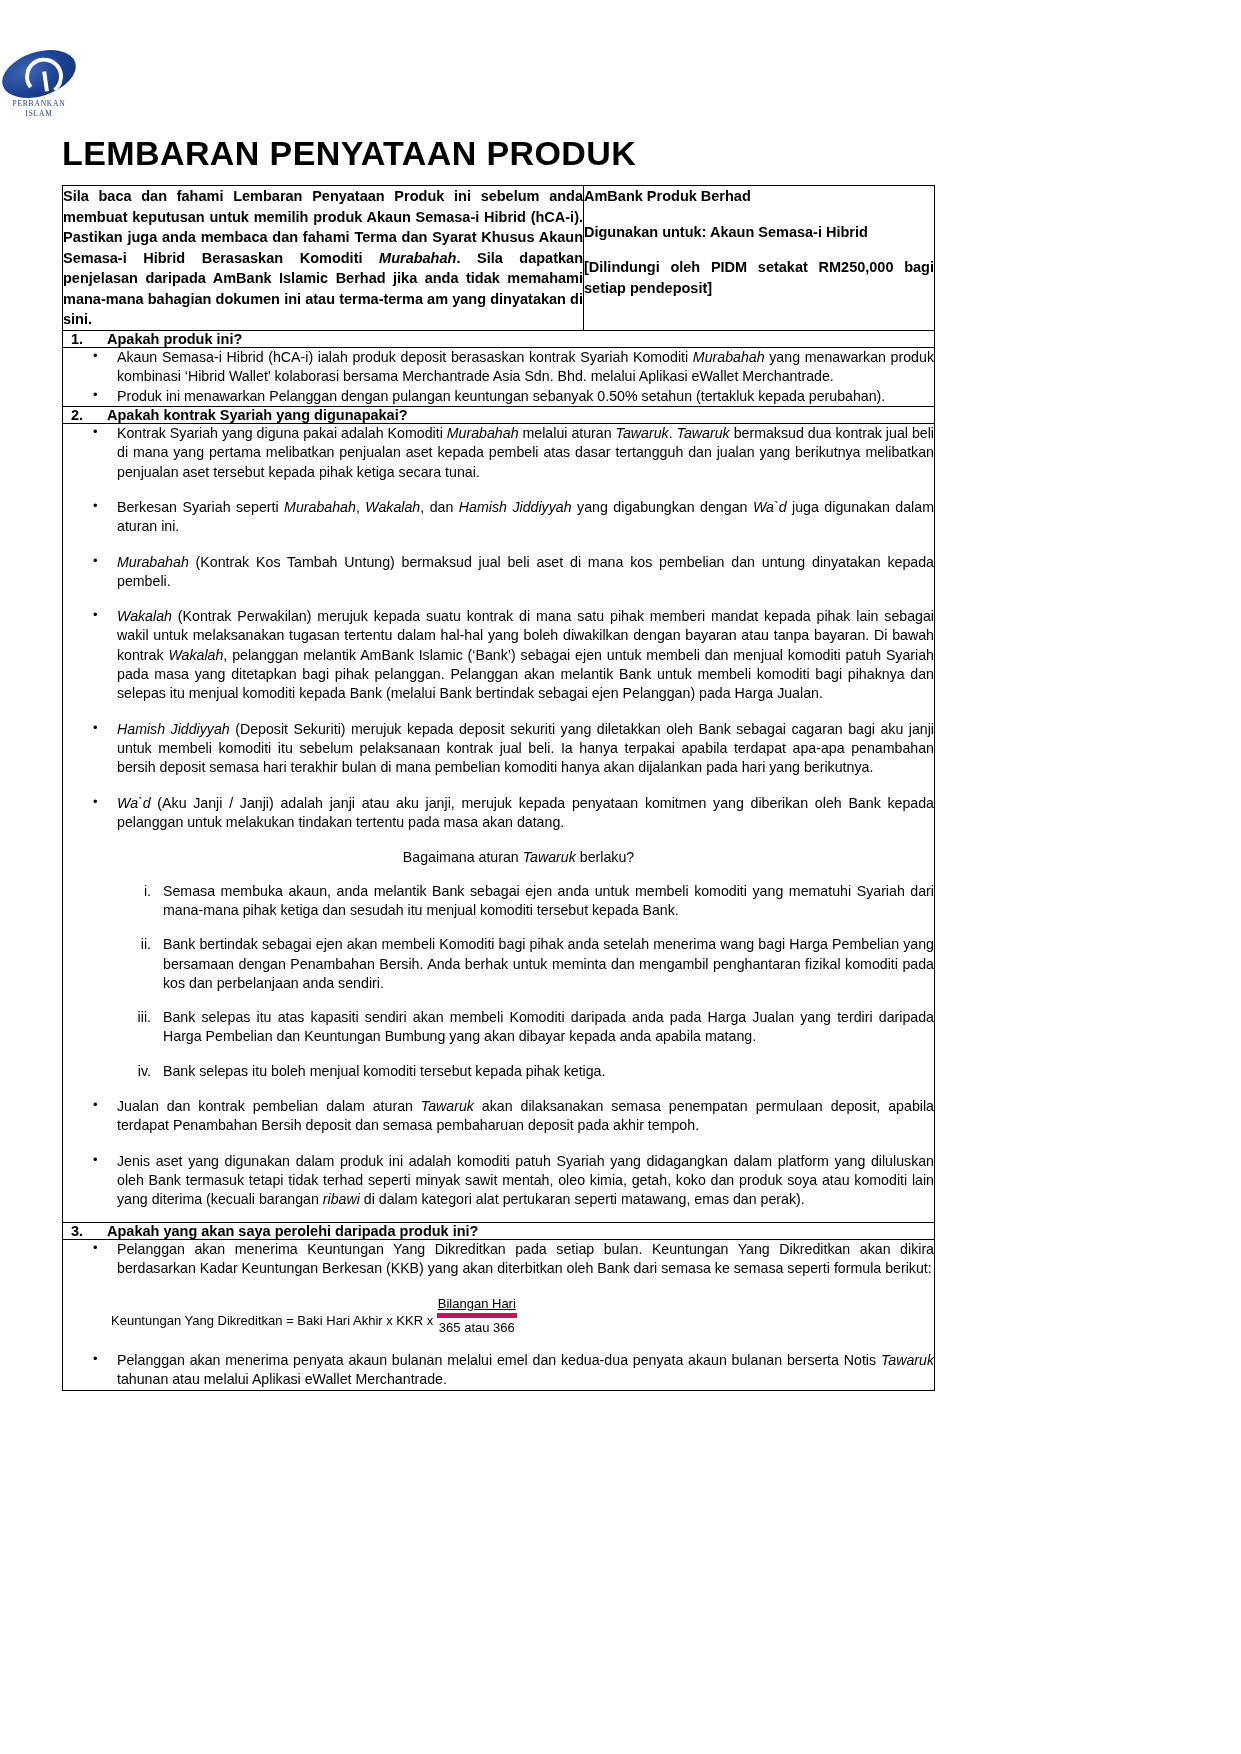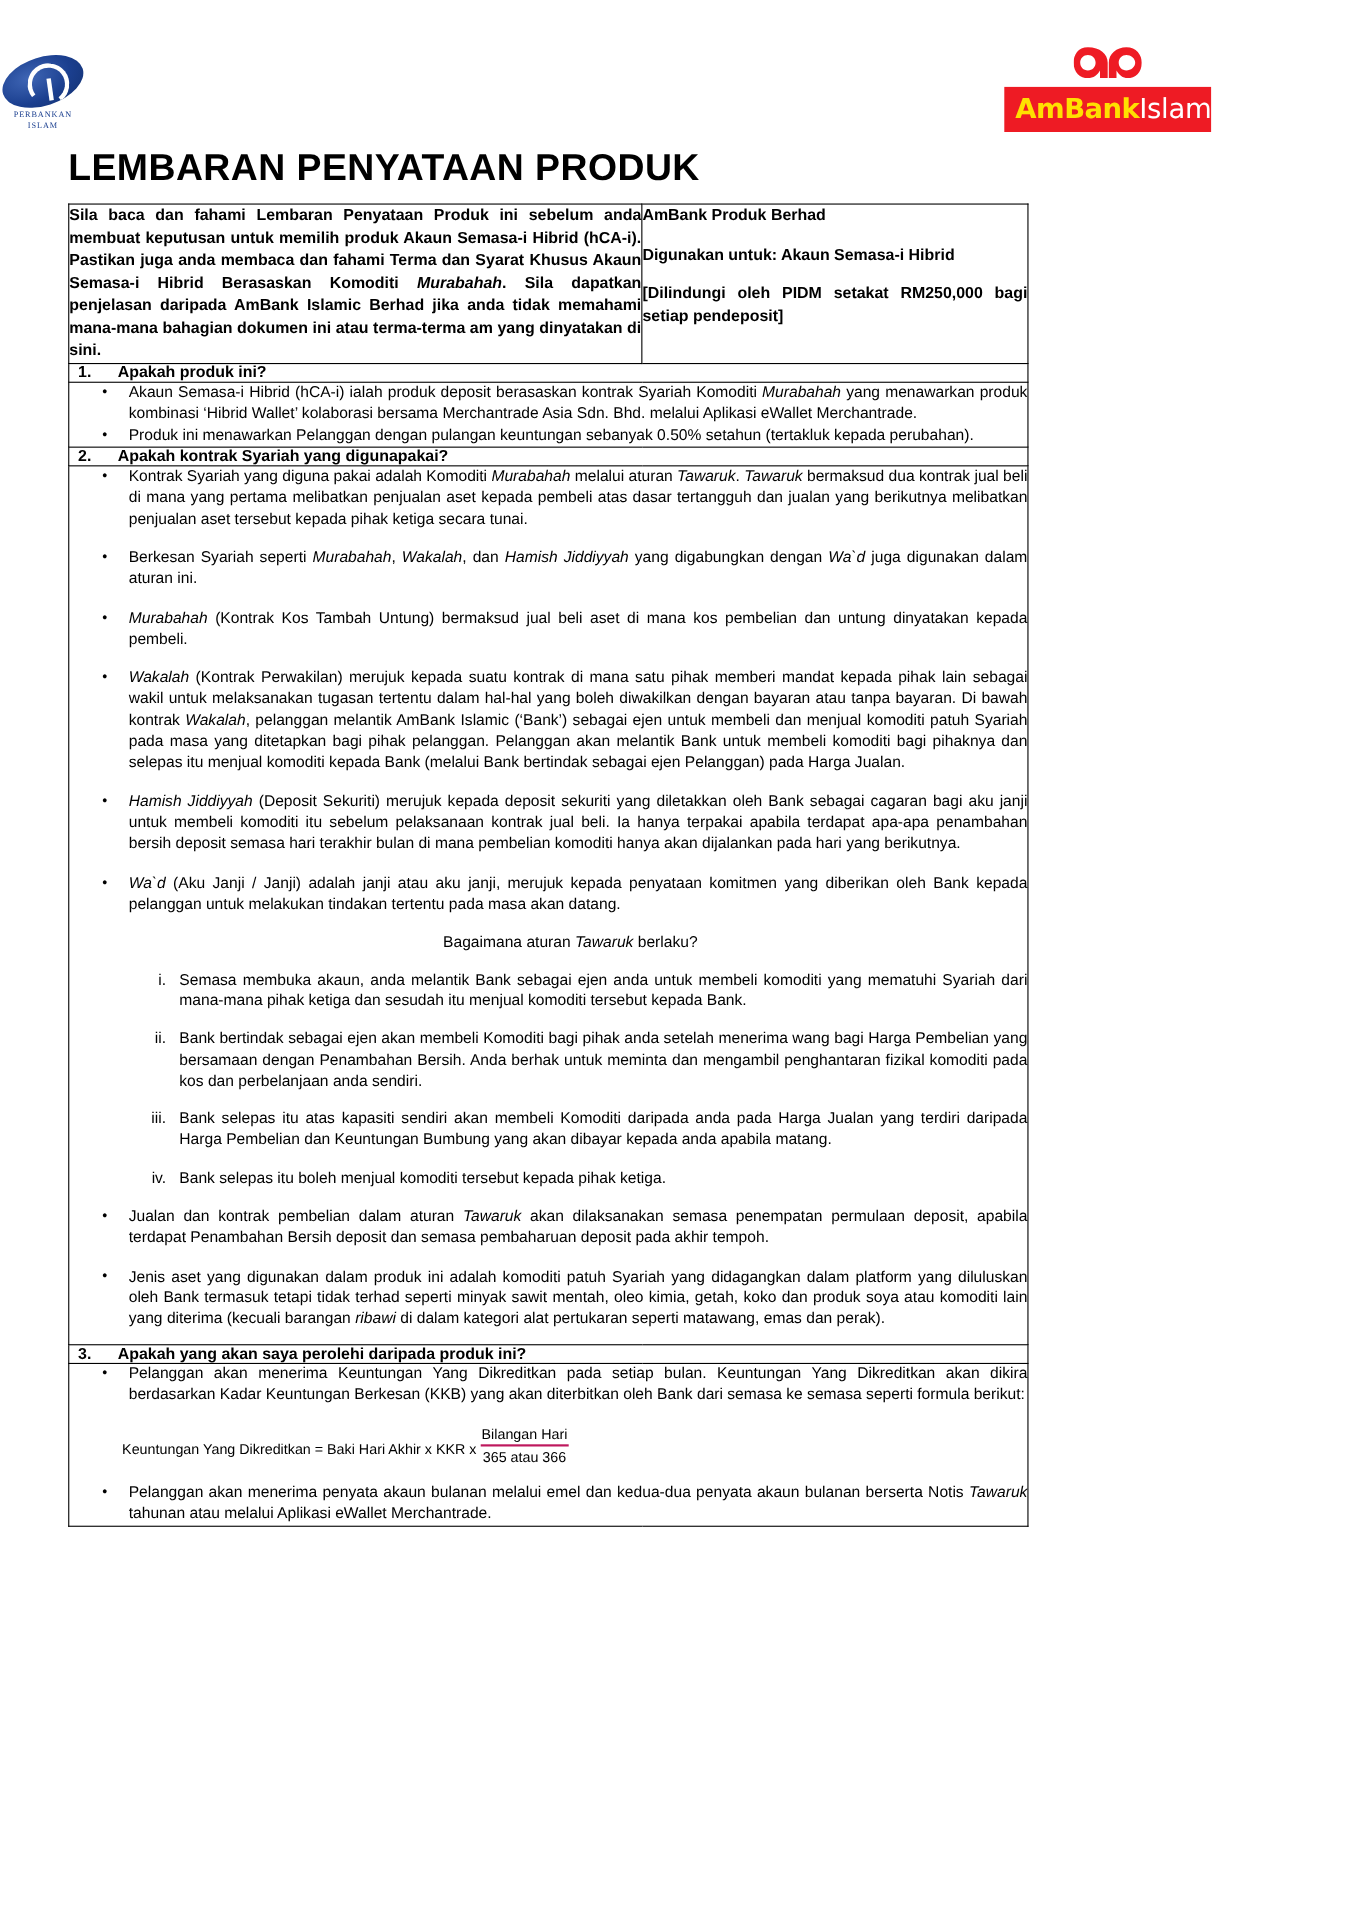--- a/index.html
+++ b/index.html
@@ -18,23 +18,23 @@
     width: 1241px;
     min-height: 1754px;
     padding: 0;
     position: relative;
     background: #fff;
   }
 
   
   .logo-row {
     display: flex;
-    justify-content: space-between;
+    justify-content: flex-start;
     align-items: flex-end;
-    gap: 22px;
+    gap: 6px;
     padding: 60px 140px 0 0;
     height: 120px;
   }
   .perbankan-logo {
     width: 78px;
     text-align: center;
     padding-bottom: 2px;
   }
   .perbankan-oval {
     width: 76px; height: 44px;
@@ -202,22 +202,23 @@
     font-size: 13px;
     line-height: 1.3;
   }
   .frac {
     display: inline-block;
     text-align: center;
     vertical-align: -0.55em;
   }
   .frac .top {
     display: block;
-    border-bottom: 2px solid #be185d;
+    border-bottom: 5px solid #be185d;
     padding: 0 1px;
+    text-decoration: underline;
   }
   .frac .bot { display: block; padding-top: 2px; }
 
   .tail-space { height: 12px; }
 </style>
 </head>
 <body>
 
 <div class="page">
 
@@ -226,33 +227,20 @@
     <div class="perbankan-logo">
       <div class="perbankan-oval">
         <span class="tail"></span>
       </div>
       <div class="perbankan-text">
         <span>PERBANKAN</span><br>
         <span>ISLAM</span>
       </div>
     </div>
 
-    <div class="ambank-logo">
-      <div class="ambank-mark">
-        <svg width="62" height="40" viewBox="0 0 62 40" aria-hidden="true">
-          <path d="M13 6 C4 6 0 13 0 20 C0 29 6 34 13 34 C18 34 22 31 24 27 L24 34 L31 34 L31 20 C31 12 24 6 13 6 Z
-                   M13 13 C17 13 20 16 20 20 C20 24 17 27 13 27 C9 27 6 24 6 20 C6 16 9 13 13 13 Z" fill="#ee1b24"></path>
-          <path d="M48 6 C39 6 32 12 32 20 L32 34 L39 34 L39 27 C41 31 45 34 49 34 C56 34 62 29 62 20 C62 13 57 6 48 6 Z
-                   M48 13 C52 13 56 16 56 20 C56 24 52 27 48 27 C44 27 41 24 41 20 C41 16 44 13 48 13 Z" fill="#ee1b24"></path>
-        </svg>
-      </div>
-      <div class="ambank-bar">
-        <span class="am">AmBank</span><span class="isl">Islamic</span>
-      </div>
-    </div>
 
   </div>
 
   <div class="doc-title">LEMBARAN PENYATAAN PRODUK</div>
 
   <table class="sheet">
     <colgroup>
         <col style="width:521px">
         <col>
       </colgroup>

